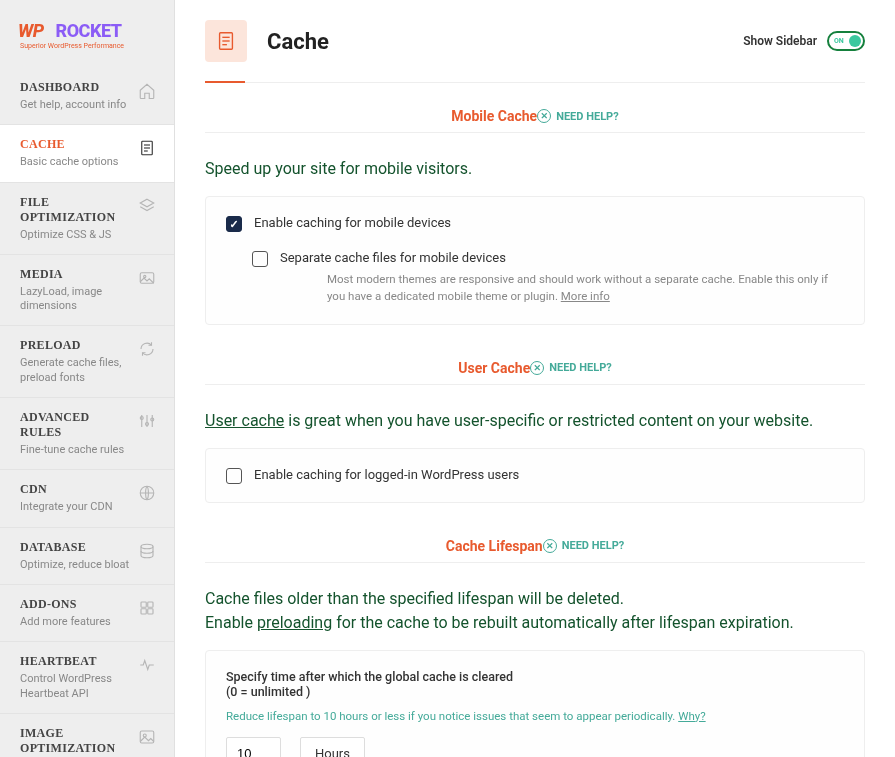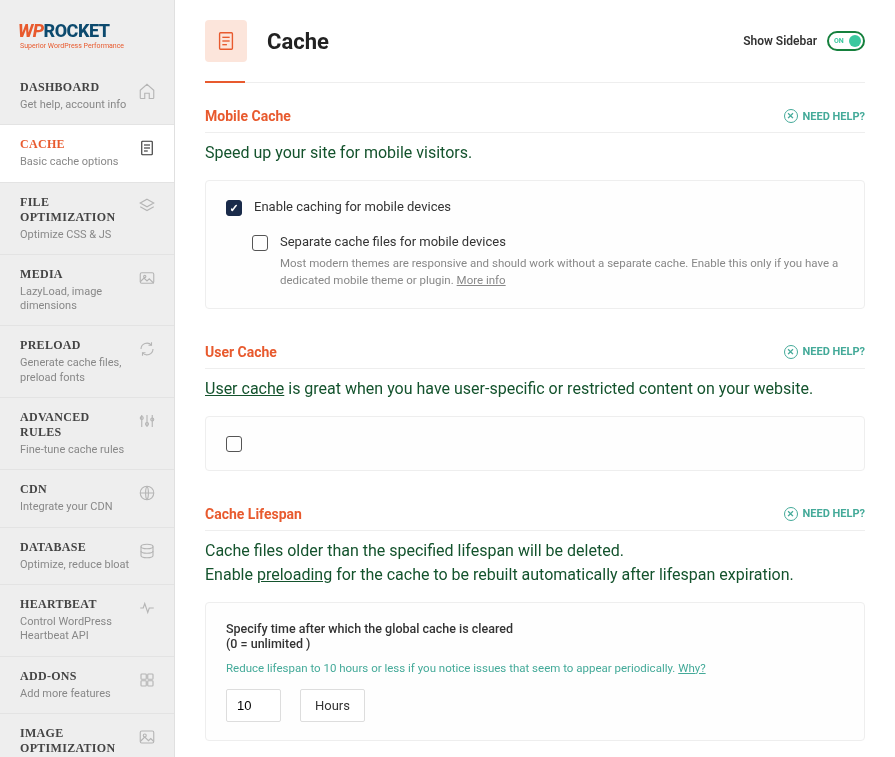--- a/index.html
+++ b/index.html
@@ -1,21 +1,21 @@
 <!DOCTYPE html>
 <html><head>
 <meta charset="utf-8">
 <style>
 * { box-sizing: border-box; margin: 0; padding: 0; }
 body { font-family: -apple-system, BlinkMacSystemFont, "Segoe UI", Roboto, Arial, sans-serif; background: #fff; color: #333; font-size: 13px; }
 .wrapper { display: flex; min-height: 100vh; }
 .sidebar { width: 175px; background: #eeeeee; border-right: 1px solid #e0e0e0; display: flex; flex-direction: column; }
 .logo { padding: 20px 18px 18px; display: flex; align-items: flex-start; }
 .logo-wp { color: #e85a2e; font-weight: 800; font-size: 18px; letter-spacing: -0.5px; font-style: italic; }
-.logo-rocket { color: #0c4a6e; font-weight: 800; font-size: 18px; letter-spacing: -0.5px; margin-left: 0; }
+.logo-rocket { color: #8b5cf6; font-weight: 800; font-size: 18px; letter-spacing: -0.5px; margin-left: 12px; }
 .logo-sub { color: #e85a2e; font-size: 7px; display: block; margin-top: 1px; margin-left: 2px; }
 .nav-item { padding: 12px 18px 12px 20px; border-bottom: 1px solid #e3e3e3; cursor: pointer; display: flex; justify-content: space-between; align-items: flex-start; background: #eeeeee; }
 .nav-item.active { background: #fff; }
 .nav-item.active .nav-title { color: #e85a2e; }
 .nav-title { font-weight: 700; font-size: 12px; text-transform: uppercase; color: #444; letter-spacing: 0.3px; font-family: Liberation Serif, serif; }
 .nav-sub { font-size: 11px; color: #888; margin-top: 3px; line-height: 1.3; }
 .nav-text { flex: 1; }
 .nav-icon { width: 18px; height: 18px; margin-left: 6px; margin-top: 2px; opacity: 0.3; }
 .nav-item.active .nav-icon { opacity: 1; }
 .main { flex: 1; padding: 20px 30px; }
@@ -23,36 +23,36 @@
 .page-header::after { content: ''; position: absolute; bottom: -1px; left: 0; width: 40px; height: 2px; background: #e85a2e; }
 .page-title-wrap { display: flex; align-items: center; }
 .page-icon { width: 42px; height: 42px; background: #fce5db; border-radius: 4px; display: flex; align-items: center; justify-content: center; margin-right: 20px; }
 .page-title { font-size: 22px; font-weight: 700; color: #222; }
 .sidebar-toggle { display: flex; align-items: center; gap: 10px; }
 .sidebar-label { font-size: 12px; font-weight: 600; color: #333; }
 .toggle { width: 38px; height: 20px; background: #fff; border: 2px solid #15803d; border-radius: 20px; position: relative; cursor: pointer; display: inline-flex; align-items: center; }
 .toggle::after { content: ''; width: 12px; height: 12px; background: #3ac89e; border-radius: 50%; position: absolute; right: 2px; }
 .toggle-on { font-size: 7px; font-weight: 700; color: #3ac89e; margin-left: 5px; }
 .section { margin-bottom: 35px; }
-.section-header { display: flex; justify-content: space-between; align-items: center; border-bottom: 1px solid #eee; padding-bottom: 8px; margin-bottom: 8px; }
+.section-header { display: flex; justify-content: center; align-items: center; border-bottom: 1px solid #eee; padding-bottom: 8px; margin-bottom: 24px; }
 .section-title { font-size: 14px; font-weight: 700; color: #e85a2e; }
 .help-link { display: flex; align-items: center; gap: 5px; font-size: 11px; font-weight: 700; color: #4a9; cursor: pointer; }
 .help-icon { width: 14px; height: 14px; border: 1.5px solid #4a9; border-radius: 50%; display: flex; align-items: center; justify-content: center; font-size: 9px; }
 .section-desc { font-size: 16px; color: #14532d; margin-bottom: 15px; line-height: 1.5; }
 .section-desc .link { text-decoration: underline; cursor: pointer; }
 .panel { border: 1px solid #eee; border-radius: 4px; padding: 18px 20px; background: #fefefe; }
 .checkbox-row { display: flex; align-items: flex-start; gap: 12px; margin-bottom: 0; justify-content: space-between; }
 .checkbox-row + .checkbox-row { margin-top: 18px; }
 .checkbox-row.indented { margin-left: 26px; }
 .cb { width: 16px; height: 16px; border: 1.5px solid #555; border-radius: 3px; flex-shrink: 0; display: flex; align-items: center; justify-content: center; cursor: pointer; margin-top: 1px; }
 .cb.checked { background: #1a2b4a; border-color: #1a2b4a; }
 .cb.checked::after { content: '✓'; color: #fff; font-size: 11px; font-weight: bold; }
 .cb-content { flex: 1; }
 .cb-label { font-size: 13px; color: #333; cursor: pointer; }
-.cb-desc { font-size: 11.5px; color: #888; margin-top: 6px; line-height: 1.5; }
+.cb-desc { font-size: 11.5px; color: #888; margin-top: 6px; line-height: 1.5; margin-left: 47px; }
 .cb-desc .link { text-decoration: underline; cursor: pointer; }
 .tip { font-size: 11.5px; color: #4a9; margin-top: 10px; }
 .tip .link { text-decoration: underline; cursor: pointer; }
 .input-row { display: flex; gap: 19px; margin-top: 14px; }
 .num-input { width: 55px; padding: 8px 10px; border: 1px solid #ddd; border-radius: 2px; font-size: 13px; }
 .unit-box { padding: 8px 14px; border: 1px solid #ddd; border-radius: 2px; font-size: 13px; background: #fff; }
 .spec-label { font-size: 12.5px; color: #333; font-weight: 500; }
 .icon-svg { fill: none; stroke: currentColor; stroke-width: 1.5; }
 </style>
 </head>
@@ -149,37 +149,37 @@
       <div class="nav-sub">Optimize, reduce bloat</div>
     </div>
     <svg class="nav-icon icon-svg" viewBox="0 0 24 24" stroke="#999">
             <ellipse cx="12" cy="6" rx="8" ry="3"></ellipse>
             <path d="M4 6v12c0 1.7 3.6 3 8 3s8-1.3 8-3V6"></path>
             <path d="M4 12c0 1.7 3.6 3 8 3s8-1.3 8-3"></path>
           </svg>
         </div>
         <div class="nav-item">
     <div class="nav-text">
-      <div class="nav-title">HEARTBEAT</div>
-      <div class="nav-sub">Control WordPress Heartbeat API</div>
-    </div>
-    <svg class="nav-icon icon-svg" viewBox="0 0 24 24" stroke="#999">
-            <path d="M3 12h4l2-6 4 12 2-6h6"></path>
-          </svg>
-        </div>
-        <div class="nav-item">
-    <div class="nav-text">
       <div class="nav-title">ADD-ONS</div>
       <div class="nav-sub">Add more features</div>
     </div>
     <svg class="nav-icon icon-svg" viewBox="0 0 24 24" stroke="#999">
             <rect x="4" y="4" width="7" height="7" rx="1"></rect>
             <rect x="13" y="4" width="7" height="7" rx="1"></rect>
             <rect x="4" y="13" width="7" height="7" rx="1"></rect>
             <rect x="13" y="13" width="7" height="7" rx="1"></rect>
+          </svg>
+        </div>
+        <div class="nav-item">
+    <div class="nav-text">
+      <div class="nav-title">HEARTBEAT</div>
+      <div class="nav-sub">Control WordPress Heartbeat API</div>
+    </div>
+    <svg class="nav-icon icon-svg" viewBox="0 0 24 24" stroke="#999">
+            <path d="M3 12h4l2-6 4 12 2-6h6"></path>
           </svg>
         </div>
         <div class="nav-item">
     <div class="nav-text">
       <div class="nav-title">IMAGE OPTIMIZATION</div>
       <div class="nav-sub">Compress your images</div>
     </div>
     <svg class="nav-icon icon-svg" viewBox="0 0 24 24" stroke="#999">
             <rect x="3" y="4" width="18" height="16" rx="2"></rect>
             <circle cx="9" cy="10" r="2"></circle>
@@ -241,20 +241,23 @@
         <div class="section-title">User Cache</div>
         <div class="help-link">
           <span class="help-icon">✕</span>
           <span>NEED HELP?</span>
         </div>
       </div>
       <div class="section-desc"><span class="link">User cache</span><span> is great when you have user-specific or restricted content on your website.</span></div>
       <div class="panel">
         <div class="checkbox-row">
           <div class="cb"></div>
+          <div class="cb-content">
+            <div class="cb-label">Enable caching for logged-in WordPress users</div>
+          </div>
         </div>
       </div>
     </div>
 
     <div class="section">
       <div class="section-header">
         <div class="section-title">Cache Lifespan</div>
         <div class="help-link">
           <span class="help-icon">✕</span>
           <span>NEED HELP?</span>

